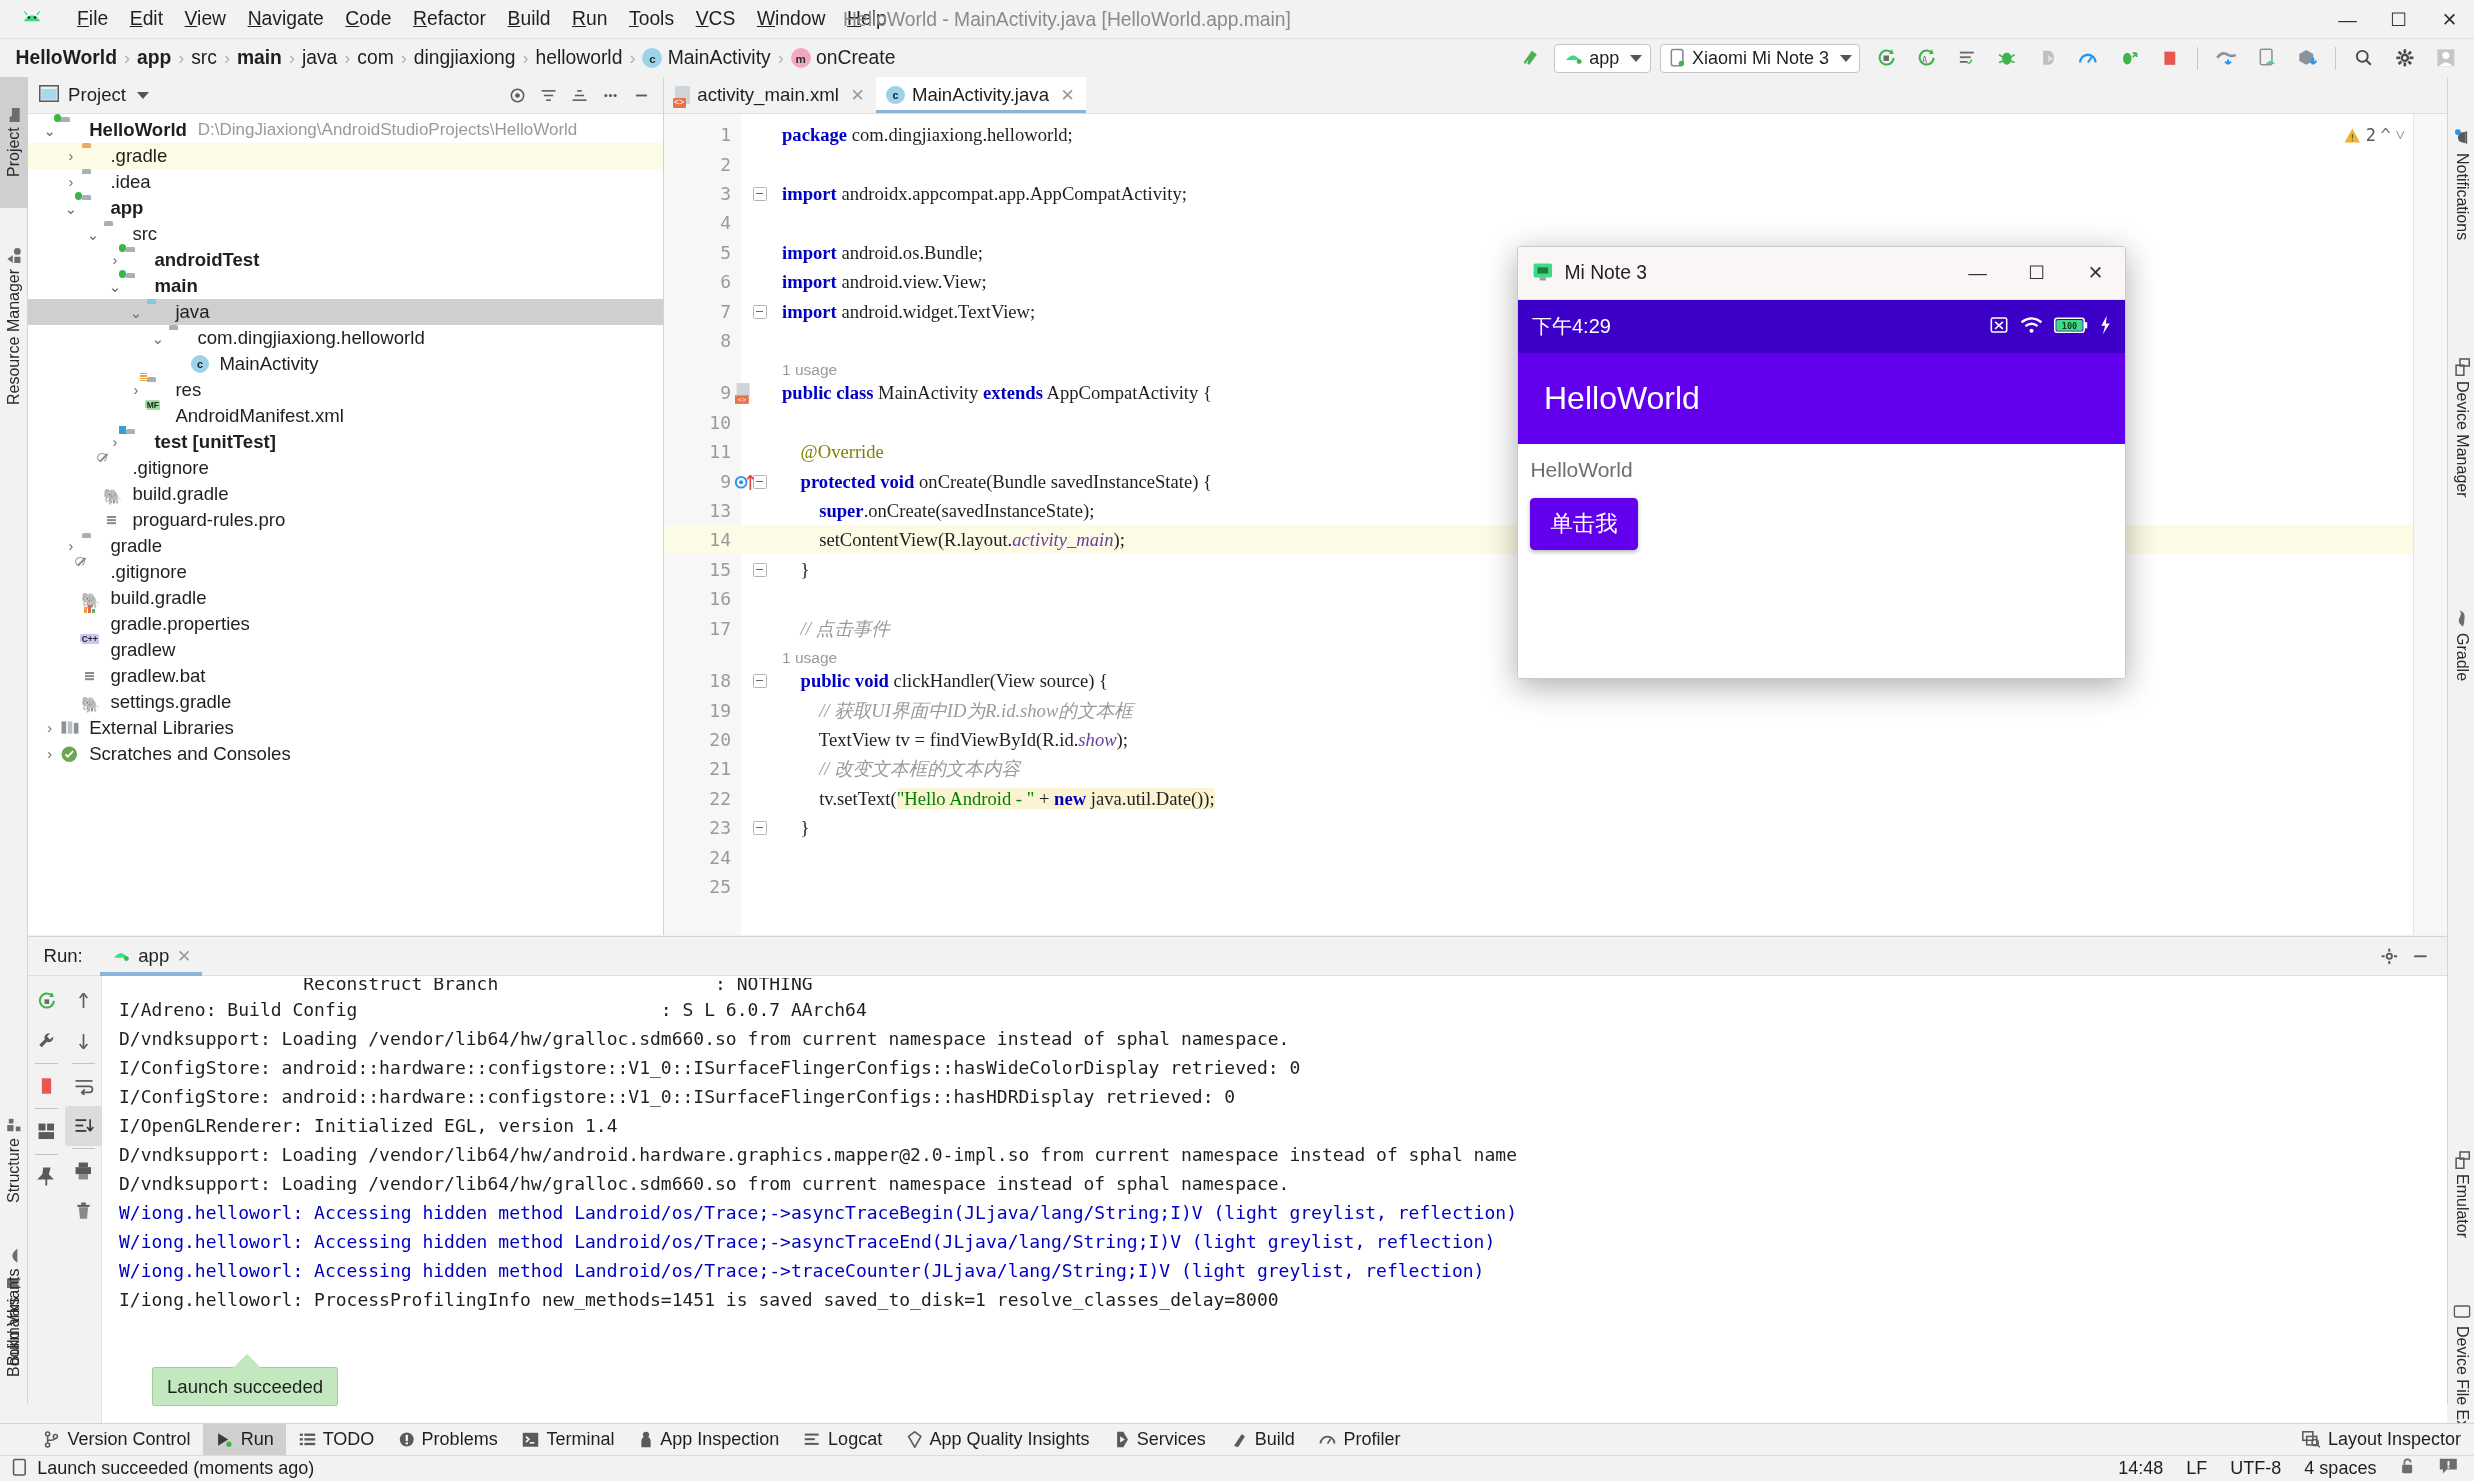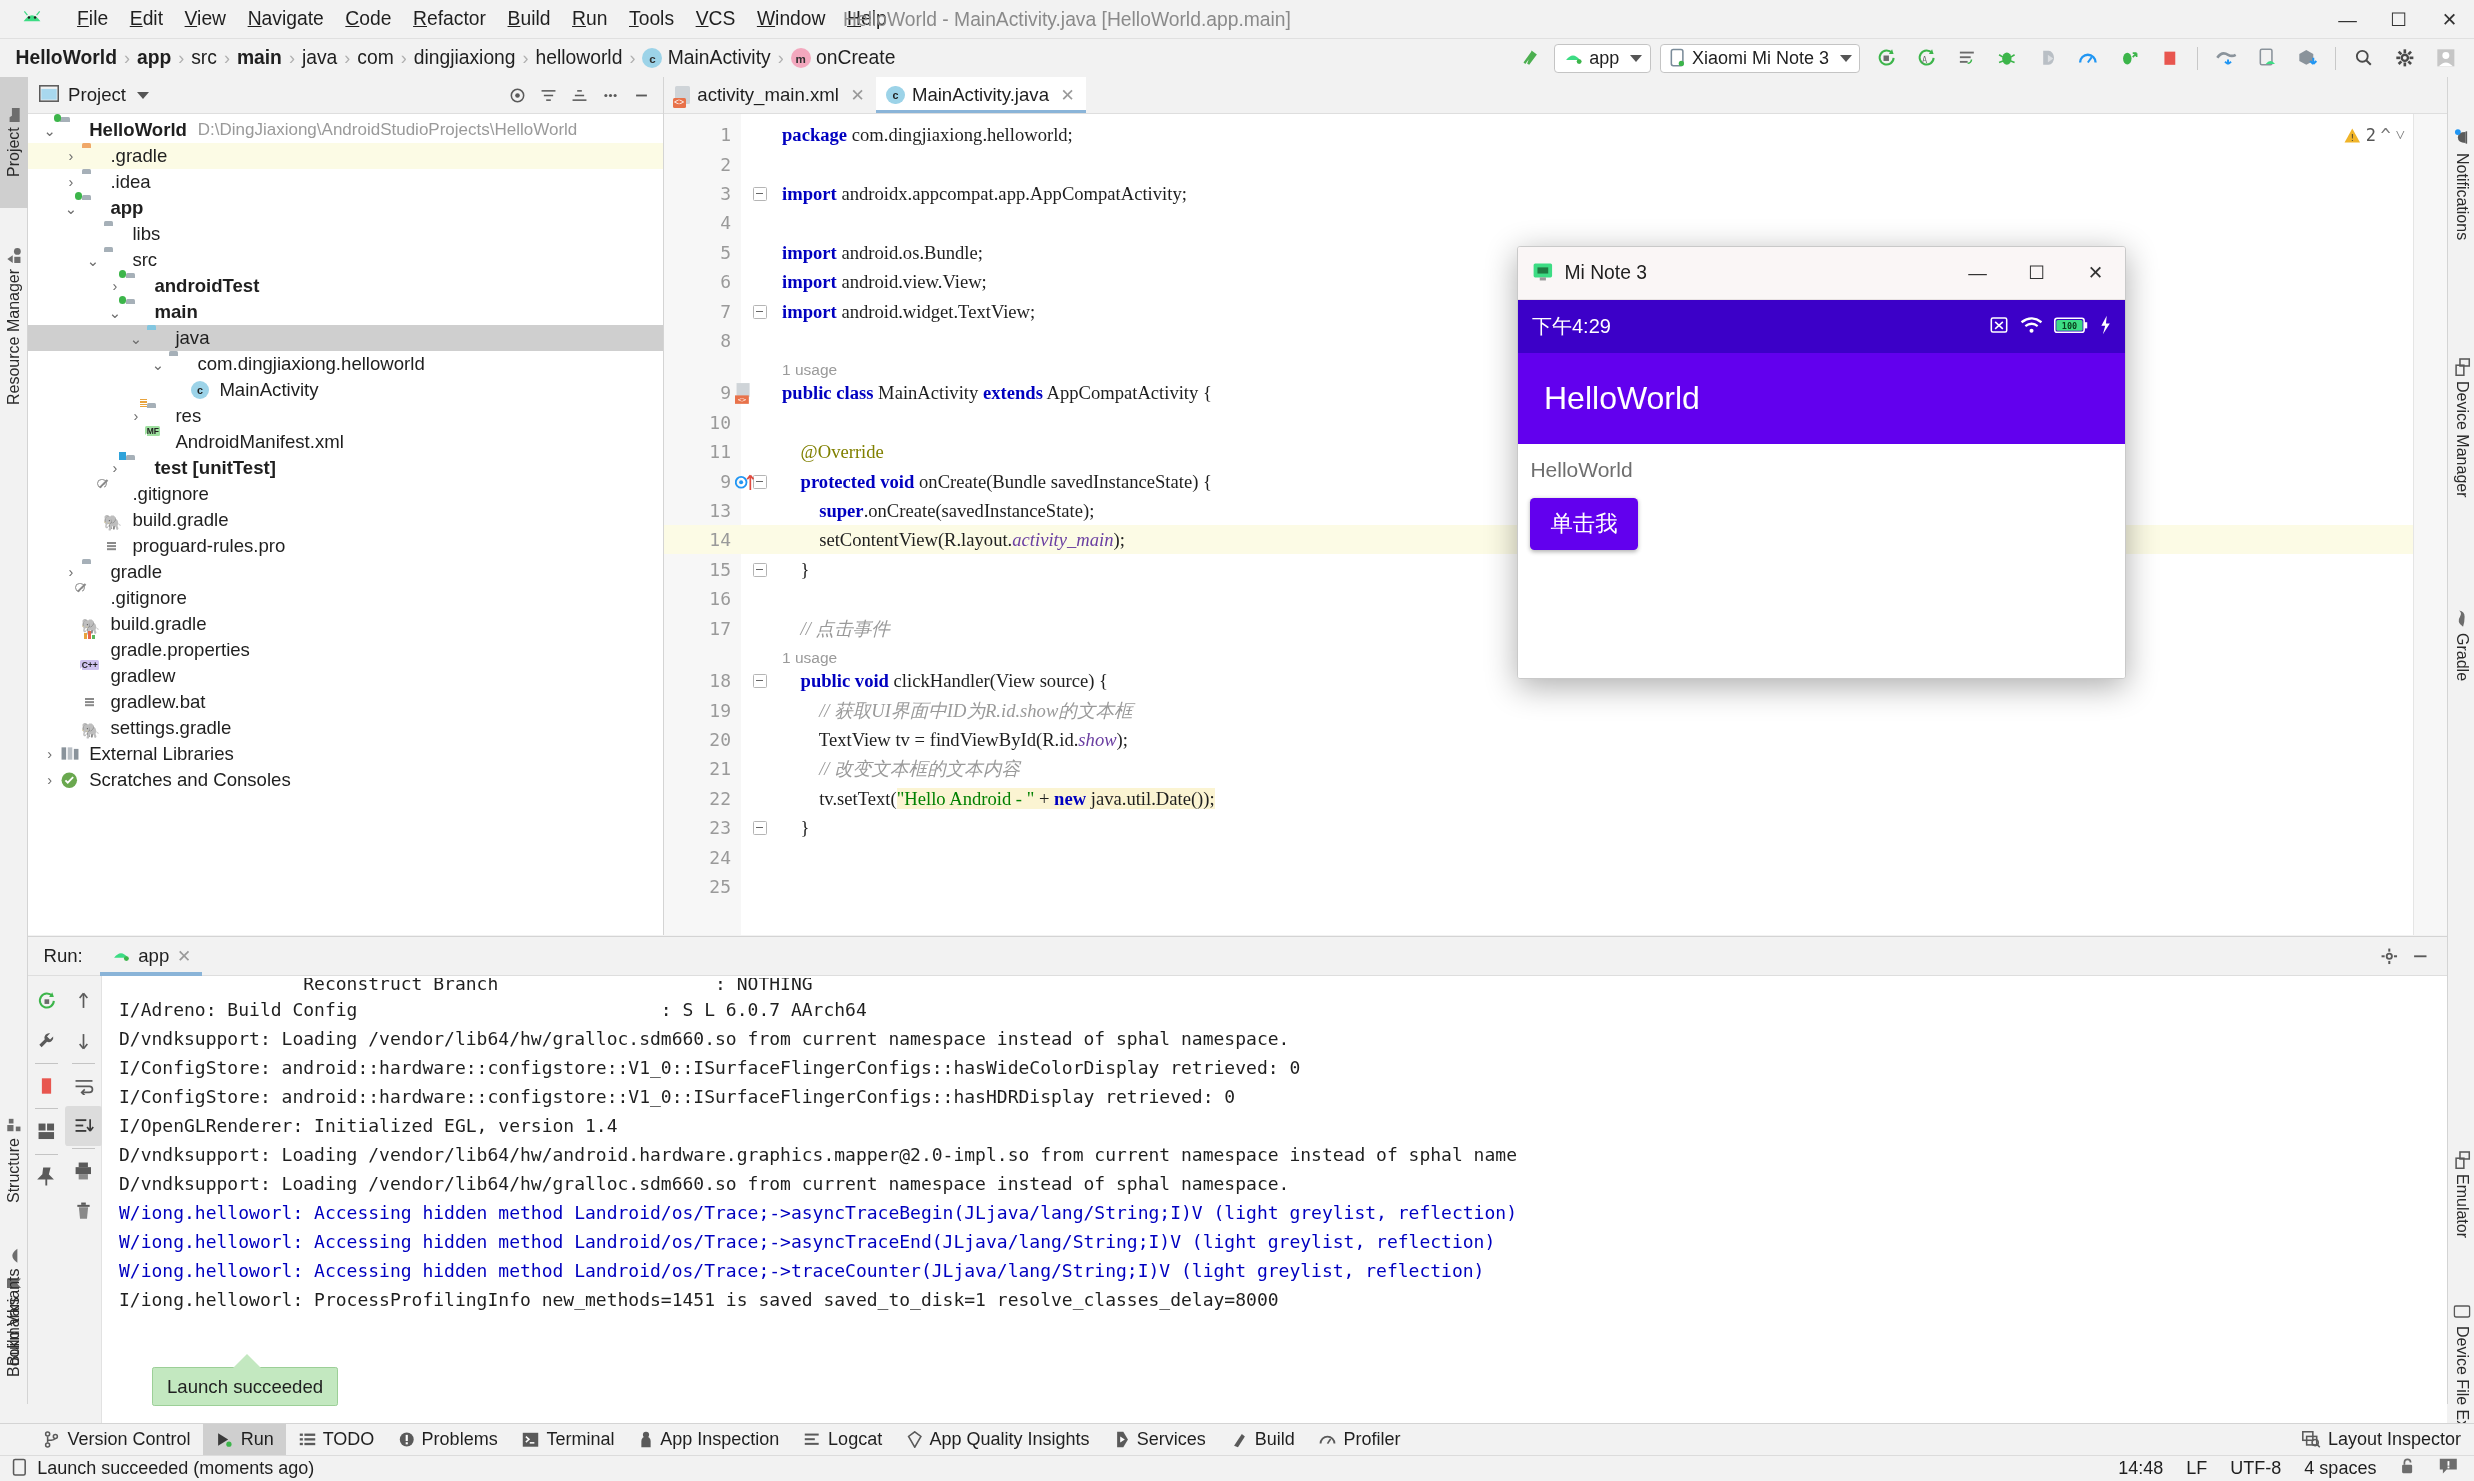--- a/index.html
+++ b/index.html
@@ -622,25 +622,20 @@
         </div>
         <div class="trow" style="padding-left: 32px;">
           <span class="tarrow">›</span>
           <span class="tico"><span class="folder" style="margin-top:2.3px"></span></span>
           <span class="tlabel">.idea</span>
         </div>
         <div class="trow" style="padding-left: 32px;">
           <span class="tarrow">⌄</span>
           <span class="tico"><span class="folder" style="margin-top:2.3px"><span class="dot-g"></span></span></span>
           <span class="tlabel b">app</span>
-        </div>
-        <div class="trow" style="padding-left: 54px;">
-          <span class="tarrow"></span>
-          <span class="tico"><span class="folder" style="margin-top:2.3px"></span></span>
-          <span class="tlabel">libs</span>
         </div>
         <div class="trow" style="padding-left: 54px;">
           <span class="tarrow">⌄</span>
           <span class="tico"><span class="folder" style="margin-top:2.3px"></span></span>
           <span class="tlabel">src</span>
         </div>
         <div class="trow" style="padding-left: 76px;">
           <span class="tarrow">›</span>
           <span class="tico"><span class="folder" style="margin-top:2.3px"><span class="dot-g"></span></span></span>
           <span class="tlabel b">androidTest</span>

